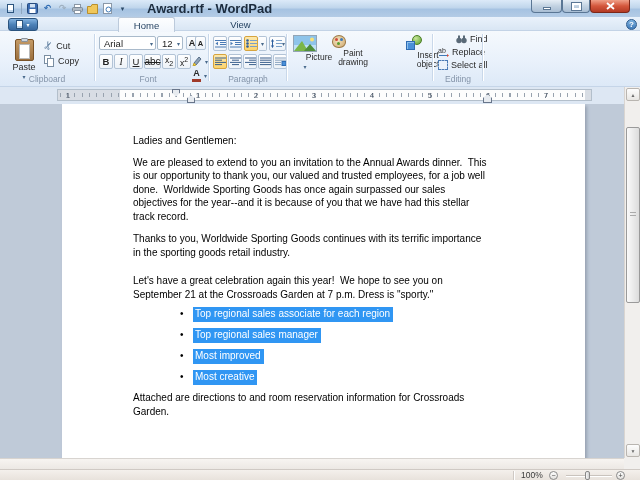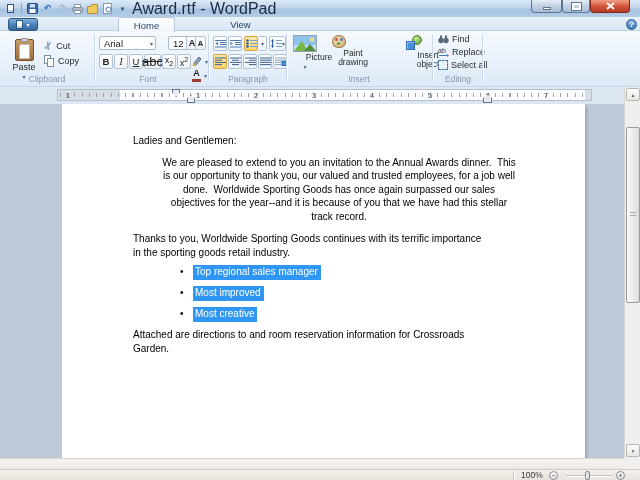--- a/index.html
+++ b/index.html
@@ -12,21 +12,21 @@
     background:linear-gradient(180deg,#dceaf8 0%,#c0d6ec 45%,#a6c3e2 55%,#b4cce6 100%);
     display:flex;align-items:center;padding-left:4px;}
   .qat{display:flex;align-items:center;gap:2px;height:15px;}
   .qi{width:13px;height:13px;display:flex;align-items:center;justify-content:center;
     font-size:9px;line-height:1;cursor:default;}
   .qsep{width:1px;height:11px;background:#8fa7c0;margin:0 2px;}
   .dj{font-family:"DejaVu Sans",sans-serif;}
   .undo-g{color:#2f6cb3;font-weight:bold;}
   .redo-g{color:#9fb0c0;font-weight:bold;}
   .caret-g{color:#2c4a68;font-size:7px;}
-  .wtitle{font-size:16px;color:#1c2c3e;margin-left:3px;white-space:nowrap;}
+  .wtitle{font-size:13px;color:#1c2c3e;margin-left:18px;white-space:nowrap;font-weight:bold;}
   .winbtns{position:absolute;right:10px;top:0;display:flex;}
   .wbtn{height:13px;border:1px solid #5a7694;border-top:none;border-radius:0 0 4px 4px;
     background:linear-gradient(180deg,#e6eef6,#c2d2e2 50%,#a9bed4);display:flex;align-items:center;justify-content:center;}
   .wbtn.close{background:linear-gradient(180deg,#f0a088,#d4573c 50%,#b33a24);border-color:#7c2718;}
   .glyph-min{width:8px;height:3px;background:#fff;border:1px solid #5a7694;margin-top:4px;}
   .glyph-max{width:9px;height:7px;border:2px solid #fff;outline:1px solid #5a7694;}
 
   
   .tabrow{position:absolute;left:0;top:17px;width:640px;height:14px;
     background:linear-gradient(180deg,#eaf2fb,#d9e6f4);border-bottom:1px solid #c3d3e6;}
@@ -74,21 +74,21 @@
   .cut-g{color:#44688e;font-size:11px;display:inline-block;transform:rotate(-70deg);}
   .copy-ic{position:relative;width:11px;height:12px;}
   .copy-ic i{position:absolute;width:7px;height:9px;background:#fff;border:1px solid #7a8ea2;}
   .copy-ic i:first-child{left:0;top:0;}
   .copy-ic i:last-child{left:3px;top:3px;}
 
   
   .bg-b{font-weight:bold;}
   .bg-i{font-style:italic;font-family:"Liberation Serif",serif;}
   .bg-u{text-decoration:underline;}
-  .bg-s{text-decoration:line-through;font-size:13px;}
+  .bg-s{text-decoration:line-through;font-size:10px;}
   .subsup{font-size:8.5px;}
   .colorA{display:flex;flex-direction:column;align-items:center;line-height:1;}
   .colorA b{font-size:9px;}
   .colorA i{width:9px;height:3px;background:#a03a2a;margin-top:1px;}
   .pen-ic{width:10px;height:10px;}
 
   
   .ins-lbl{font-size:8.5px;line-height:8.5px;text-align:center;color:#2a2a2a;padding-left:28px;}
   .pal-ic{position:relative;width:14px;height:13px;border-radius:50% 50% 45% 45%;
     background:radial-gradient(circle at 40% 40%,#f2e3c0,#cfa86e);border:1px solid #9c7a48;}
@@ -127,21 +127,21 @@
     clip-path:polygon(50% 0,100% 45%,100% 100%,0 100%,0 45%);}
 
   
   .docarea{position:absolute;left:0;top:104px;width:624px;height:354px;background:#bfcad8;overflow:hidden;}
   .page{position:absolute;left:62px;top:0;width:523px;height:380px;background:#fff;
     box-shadow:2px 2px 3px #97a2b2;padding:9px 40px 0 71px;
     font-size:10px;line-height:13.5px;color:#000;}
   .page p{margin:0;white-space:pre-wrap;}
   .doc-title{font-weight:bold;}
   .sal{margin-top:21px !important;}
-  .p1{margin-top:8px !important;text-align:center;}
+  .p1{margin-top:8px !important;}
   .p2{margin-top:9px !important;}
   .p3{margin-top:15px !important;}
   .p4{margin-top:7px !important;}
   .p5{margin-top:0 !important;}
   .blist{list-style:none;margin:6px 0 0 0;padding:0;}
   .blist li{position:relative;padding-left:62px;margin-bottom:6.5px;line-height:13.5px;}
   .blist li::before{content:"\2022";position:absolute;left:47px;top:0;color:#000;}
   .hl{display:inline-block;background:#3096f3;color:#fff;padding:0 3px 1px 2px;margin-left:-2px;}
 
   
@@ -265,21 +265,21 @@
       </div>
       <div class="glabel">Clipboard</div>
     </div>
     <div class="gsep" style="left:94px"></div>
 
     <div class="rgroup" style="left:96px;width:104px">
       <div class="combo" style="left:3px;top:5px;width:57px">
         <span>Arial</span>
         <span class="cx">▾</span>
       </div>
-      <div class="combo" style="left:72px;top:5px;width:26px">
+      <div class="combo" style="left:61px;top:5px;width:26px">
         <span>12</span>
         <span class="cx">▾</span>
       </div>
       <div class="tb" style="left:90px;top:5px;width:12px;height:14px;font-size:9px;font-weight:bold">
           <span>A</span>
         </div>
       <div class="tb" style="left:99px;top:5px;width:11px;height:14px;font-size:7.5px;font-weight:bold">
           <span>A</span>
         </div>
       <div class="tb bg-b" style="left:3px;top:23px">
@@ -401,26 +401,25 @@
         </span>
         <span class="ins-lbl">Paint drawing</span>
       </div>
       <div class="bigbtn" style="left:112px;top:4px;width:28px">
         <span class="obj-ic">
             <span class="sph"></span>
             <span class="cub"></span>
           </span>
         <span class="ins-lbl">Insert object</span>
       </div>
-      <div class="glabel">Insert</div>
     </div>
     <div class="gsep" style="left:432px"></div>
 
     <div class="rgroup" style="left:436px;width:44px">
-      <div class="sbtn" style="left:2px;top:3px">
+      <div class="sbtn" style="left:20px;top:3px">
         <svg width="11" height="9">
             <circle cx="3" cy="5.5" r="2.7" fill="#5a6a78"></circle>
             <circle cx="8" cy="5.5" r="2.7" fill="#5a6a78"></circle>
             <rect x="2" y="0.5" width="2" height="3" fill="#5a6a78"></rect>
             <rect x="7" y="0.5" width="2" height="3" fill="#5a6a78"></rect>
           </svg>
         <span>Find</span>
       </div>
       <div class="sbtn" style="left:2px;top:16px">
         <svg width="11" height="10">
@@ -460,21 +459,24 @@
   <div class="docarea">
     <div class="page">
       <p class="sal">Ladies and Gentlemen:</p>
       <p class="p1">We are pleased to extend to you an invitation to the Annual Awards dinner.  This
 is our opportunity to thank you, our valued and trusted employees, for a job well
 done.  Worldwide Sporting Goods has once again surpassed our sales
 objectives for the year--and it is because of you that we have had this stellar
 track record.</p>
       <p class="p2">Thanks to you, Worldwide Sporting Goods continues with its terrific importance
 in the sporting goods retail industry.</p>
+      <p class="p3">Let's have a great celebration again this year!  We hope to see you on
+September 21 at the Crossroads Garden at 7 p.m. Dress is "sporty."</p>
       <ul class="blist">
+        <li><span class="hl">Top regional sales associate for each region</span></li>
         <li><span class="hl">Top regional sales manager</span></li>
         <li><span class="hl">Most improved</span></li>
         <li><span class="hl">Most creative</span></li>
       </ul>
       <p class="p5">Attached are directions to and room reservation information for Crossroads
 Garden.</p>
     </div>
   </div>
 
   <div class="vscroll">

